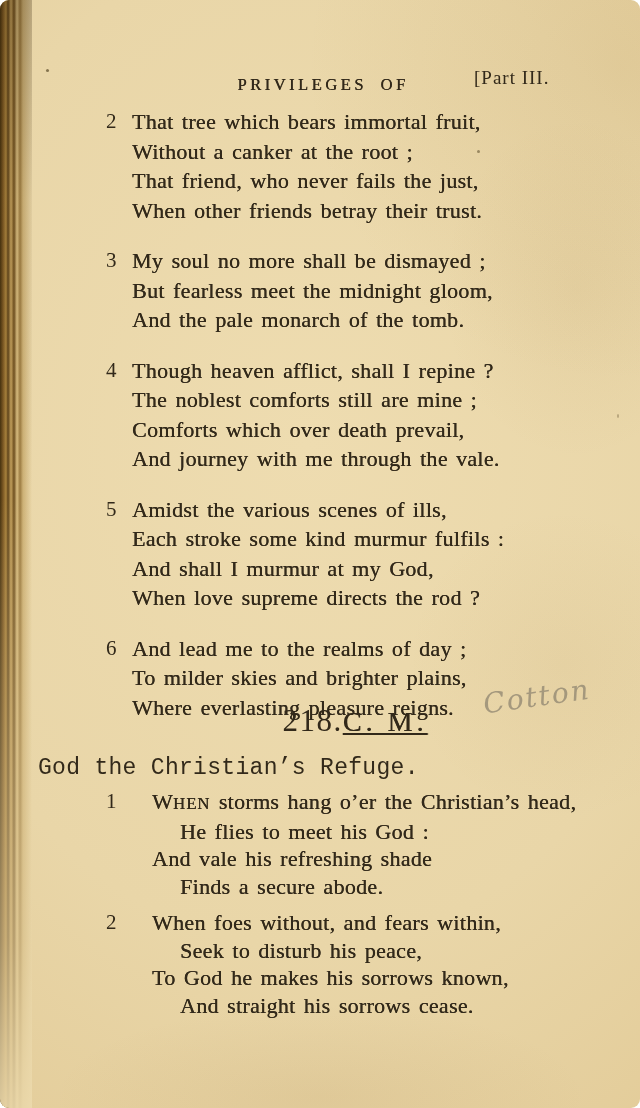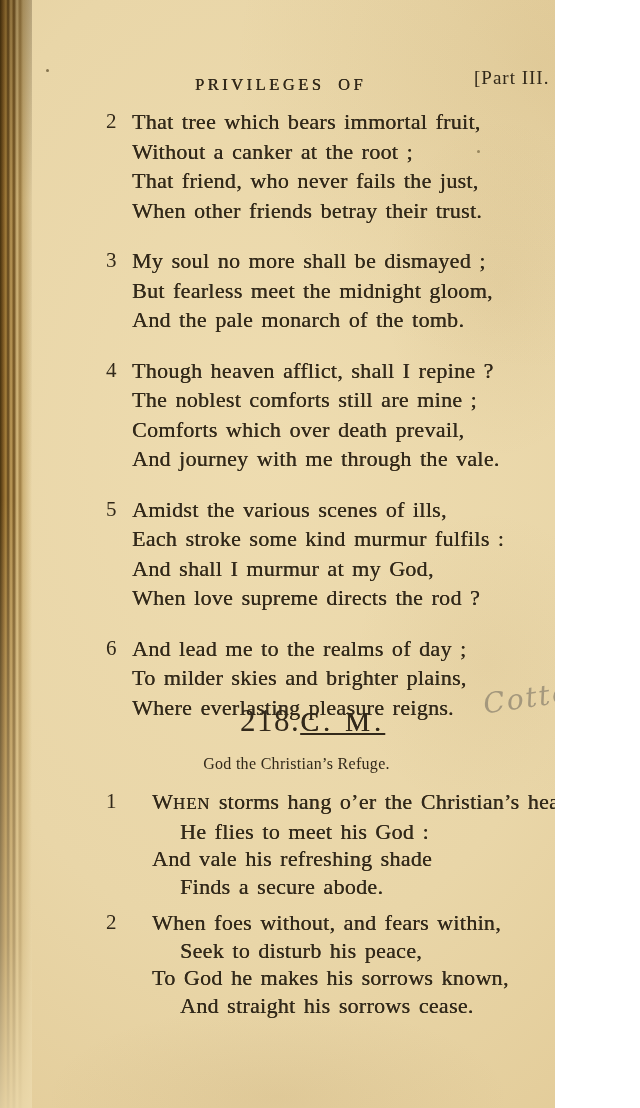--- a/index.html
+++ b/index.html
@@ -1,25 +1,26 @@
 <!DOCTYPE html>
 <html><head>
 <meta charset="utf-8">
 <style>
   html, body { margin: 0; padding: 0; }
   .page {
     position: relative;
-    width: 555px;
+    width: 640px;
     height: 1108px;
     overflow: hidden;
     font-family: "Liberation Serif", "DejaVu Serif", serif;
     color: var(--ink, #32291a);
     background:
       radial-gradient(ellipse 130% 95% at 48% 40%,
         #eedcb0 0%, #e9d6a8 48%, #e3cc99 78%, #d7bd85 100%);
+    border-radius: 9px;
   }
   
   .page::before {
     content: "";
     position: absolute; inset: 0;
     pointer-events: none;
     background:
       radial-gradient(circle at 97% 6%, rgba(165,125,55,0.12), rgba(165,125,55,0) 26%),
       radial-gradient(ellipse 30% 22% at 90% 26%, rgba(150,110,50,0.07), rgba(150,110,50,0) 70%),
       radial-gradient(ellipse 35% 20% at 88% 60%, rgba(150,110,50,0.06), rgba(150,110,50,0) 70%),
@@ -89,22 +90,22 @@
   }
 
   .hymn-heading {
     position: absolute; top: 703px; left: 70px; right: 0;
     text-align: center;
   }
   .hymn-number { font-size: 31px; letter-spacing: 1.5px; }
   .hymn-meter  { font-size: 28px; letter-spacing: 4px; text-shadow: 0.3px 0 0 currentColor; text-decoration: underline; }
   .hymn-title {
     position: absolute; top: 755px; left: 38px; right: 0;
-    text-align: center;
-    font-size: 16px; letter-spacing: 0.3px;
+    text-align: left;
+    font-size: 23px; letter-spacing: 0.3px; font-family: Liberation Mono, monospace;
   }
 </style>
 </head>
 <body>
 
 <div class="page" style="--ink: #32291a; --pencil: #8f8570;">
   <div class="binding"></div>
   <div class="speck s1"></div>
   <div class="speck s2"></div>
   <div class="speck s3"></div>

